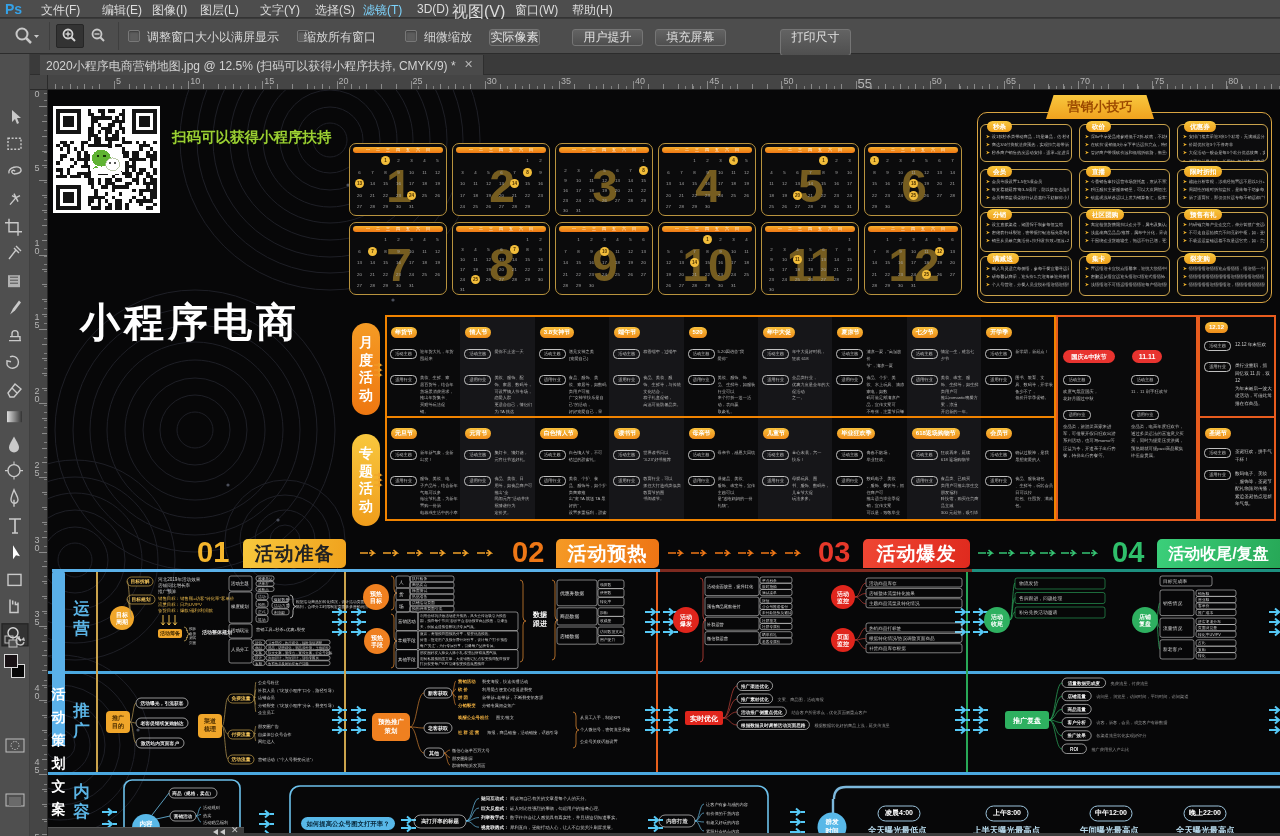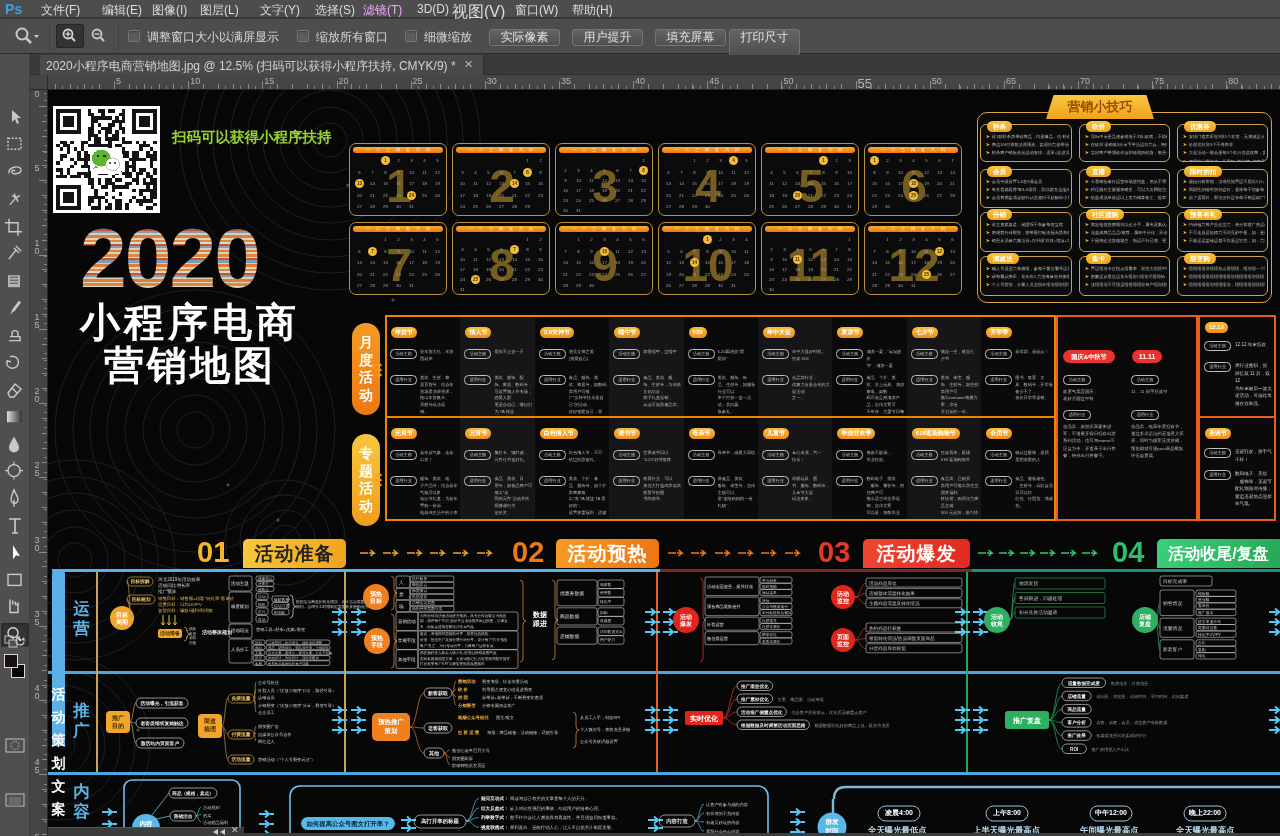--- a/index.html
+++ b/index.html
@@ -15,21 +15,21 @@
 </style></head><body>
 
 <div style="left:0;top:0;width:1280px;height:18px;background:#4d4d4d;border-bottom:1px solid #333">
 <div style="left:5px;top:1px;font-size:14px;font-weight:bold;color:#35a2e8;width:30px;height:16px">Ps</div>
 <div style="left:41px;top:2px;font-size:12px;color:#dcdcdc;white-space:nowrap">文件(F)</div>
 <div style="left:102px;top:2px;font-size:12px;color:#dcdcdc;white-space:nowrap">编辑(E)</div>
 <div style="left:152px;top:2px;font-size:12px;color:#dcdcdc;white-space:nowrap">图像(I)</div>
 <div style="left:200px;top:2px;font-size:12px;color:#dcdcdc;white-space:nowrap">图层(L)</div>
 <div style="left:260px;top:2px;font-size:12px;color:#dcdcdc;white-space:nowrap">文字(Y)</div>
 <div style="left:315px;top:2px;font-size:12px;color:#dcdcdc;white-space:nowrap">选择(S)</div>
-<div style="left:363px;top:2px;font-size:12px;color:#f0abfc;white-space:nowrap">滤镜(T)</div>
+<div style="left:363px;top:2px;font-size:12px;color:#7dd3fc;white-space:nowrap">滤镜(T)</div>
 <div style="left:417px;top:2px;font-size:12px;color:#dcdcdc;white-space:nowrap">3D(D)</div>
 <div style="left:452px;top:2px;font-size:16px;color:#dcdcdc;white-space:nowrap">视图(V)</div>
 <div style="left:515px;top:2px;font-size:12px;color:#dcdcdc;white-space:nowrap">窗口(W)</div>
 <div style="left:572px;top:2px;font-size:12px;color:#dcdcdc;white-space:nowrap">帮助(H)</div>
 </div>
 <div style="left:0;top:19px;width:1280px;height:35px;background:#4d4d4d;border-bottom:1px solid #2c2c2c">
 <svg style="left:13px;top:7px" width="26" height="20" viewBox="0 0 26 20">
 <circle cx="9" cy="8" r="5.5" fill="none" stroke="#c9c9c9" stroke-width="2"></circle>
 <line x1="13" y1="12" x2="18" y2="17" stroke="#c9c9c9" stroke-width="2.5"></line>
 <path d="M21 9 l5 0 l-2.5 3 z" fill="#c9c9c9"></path>
@@ -44,27 +44,27 @@
     </svg>
 <svg style="left:90px;top:9px" width="18" height="16" viewBox="0 0 18 16">
 <circle cx="7" cy="6" r="4.5" fill="none" stroke="#c9c9c9" stroke-width="1.8"></circle>
 <line x1="4.5" y1="6" x2="9.5" y2="6" stroke="#c9c9c9" stroke-width="1.4"></line>
 <line x1="10.5" y1="9.5" x2="14" y2="13" stroke="#c9c9c9" stroke-width="2"></line>
     </svg>
 <div style="left:118px;top:3px;width:1px;height:28px;background:#3e3e3e"></div>
 <div class="chk" style="left:128px;top:11px"></div>
 <div style="left:147px;top:10px;font-size:12px;color:#d8d8d8">调整窗口大小以满屏显示</div>
 <div class="chk" style="left:297px;top:11px"></div>
-<div style="left:316px;top:10px;font-size:12px;color:#d8d8d8">缩放所有窗口</div>
+<div style="left:304px;top:10px;font-size:12px;color:#d8d8d8">缩放所有窗口</div>
 <div class="chk" style="left:405px;top:11px"></div>
 <div style="left:424px;top:10px;font-size:12px;color:#d8d8d8">细微缩放</div>
-<div class="btn" style="left:489px;top:10px;width:71px;height:17px">实际像素</div>
+<div class="btn" style="left:489px;top:10px;width:51px;height:17px">实际像素</div>
 <div class="btn" style="left:572px;top:10px;width:71px;height:17px">用户提升</div>
 <div class="btn" style="left:655px;top:10px;width:71px;height:17px">填充屏幕</div>
-<div class="btn" style="left:729px;top:10px;width:71px;height:27px">打印尺寸</div>
+<div class="btn" style="left:780px;top:10px;width:71px;height:27px">打印尺寸</div>
 </div>
 <div style="left:0;top:55px;width:1280px;height:20px;background:#3a3a3a;border-bottom:1px solid #2e2e2e">
 <div style="left:40px;top:0;width:444px;height:20px;background:#4a4a4a;border-right:1px solid #2e2e2e">
       <div style="left:6px;top:3px;font-size:12px;color:#d2d2d2;white-space:nowrap">2020小程序电商营销地图.jpg @ 12.5% (扫码可以获得小程序扶持, CMYK/9) *</div>
       <div style="left:424px;top:3px;font-size:11px;color:#b5b5b5">✕</div>
     </div>
 <div style="left:2px;top:2px;font-size:10px;color:#cfcfcf">»</div>
 </div>
 <div style="left:30px;top:75px;width:18px;height:15px;background:#454545;border-right:1px solid #2a2a2a;border-bottom:1px solid #2a2a2a"></div>
 <div style="left:48px;top:75px;width:1232px;height:15px;background:#454545;border-bottom:1px solid #262626;overflow:hidden">
@@ -586,25 +586,21 @@
       <rect x="10.6" y="12.2" width="9.6" height="7.6" rx="2" fill="#fff"></rect>
       <ellipse cx="14" cy="15.1" rx="2.75" ry="2.45" fill="#5fb332"></ellipse>
       <circle cx="13.1" cy="14.5" r="0.4" fill="#163307"></circle>
       <circle cx="14.9" cy="14.5" r="0.4" fill="#163307"></circle>
       <path d="M12.4 17.2 l-0.8 1 l1.5 -0.35 z" fill="#5fb332"></path>
       <ellipse cx="17.3" cy="16.9" rx="2.05" ry="1.85" fill="#fff" stroke="#a8bb90" stroke-width="0.22"></ellipse>
       <circle cx="16.6" cy="16.5" r="0.36" fill="#555"></circle>
       <circle cx="18" cy="16.5" r="0.36" fill="#555"></circle>
     </svg>
 <div style="left:124px;top:38px;font-size:14.5px;font-weight:bold;color:#9ccf33;white-space:nowrap;text-shadow:0 0 1px #0a2000">扫码可以获得小程序扶持</div>
-<div style="left:32px;top:128px;width:220px;height:80px;font-size:84px;line-height:80px;font-weight:bold;letter-spacing:-2px;
-background:repeating-linear-gradient(0deg,#ddd3bd 0px,#ddd3bd 1.8px,#df7c35 1.8px,#df7c35 4.6px,#d8cdb9 4.6px,#d8cdb9 6.2px,#7d9cb5 6.2px,#7d9cb5 8.6px,#c2563a 8.6px,#c2563a 10.4px,#e2d9c6 10.4px,#e2d9c6 12px,#d98a42 12px,#d98a42 14.6px);
--webkit-background-clip:text;background-clip:text;color:transparent">2020</div>
 <div style="left:32px;top:212px;width:222px;font-size:40px;line-height:40px;font-weight:bold;color:#fff;letter-spacing:4px;white-space:nowrap">小程序电商</div>
-<div style="left:56px;top:255px;width:180px;font-size:40px;line-height:40px;font-weight:bold;color:#fff;letter-spacing:3px;white-space:nowrap">营销地图</div>
 <div style="left:301px;top:53px;width:98px;height:73px;background:#0b0b0c;border:1px solid #b8933e;border-radius:7px">
       <div style="left:3px;top:3px;width:90px;height:6px;background:linear-gradient(#f6ae2c,#ef7714);border-radius:3px;color:#fff;font-size:4px;line-height:6px;text-align:center;letter-spacing:6px;text-indent:6px">一二三四五六日</div>
       <div style="left:0;top:14px;width:98px;height:56px;font-size:46px;line-height:56px;font-weight:bold;color:#7c6222;text-align:center;opacity:0.95">1</div>
       <div style="left:31px;top:12px;width:9px;height:9px;background:#f2bd3a;border-radius:50%;color:#4a3000;font-size:4.6px;line-height:9px;text-align:center;font-weight:bold">1</div>
       <div style="left:45px;top:13px;width:7px;height:7px;color:#a6a6a6;font-size:4.4px;line-height:7px;text-align:center">2</div>
       <div style="left:58px;top:13px;width:7px;height:7px;color:#a6a6a6;font-size:4.4px;line-height:7px;text-align:center">3</div>
       <div style="left:71px;top:13px;width:7px;height:7px;color:#a6a6a6;font-size:4.4px;line-height:7px;text-align:center">4</div>
       <div style="left:84px;top:13px;width:7px;height:7px;color:#a6a6a6;font-size:4.4px;line-height:7px;text-align:center">5</div>
       <div style="left:6px;top:24.5px;width:7px;height:7px;color:#a6a6a6;font-size:4.4px;line-height:7px;text-align:center">6</div>
       <div style="left:19px;top:24.5px;width:7px;height:7px;color:#a6a6a6;font-size:4.4px;line-height:7px;text-align:center">7</div>

